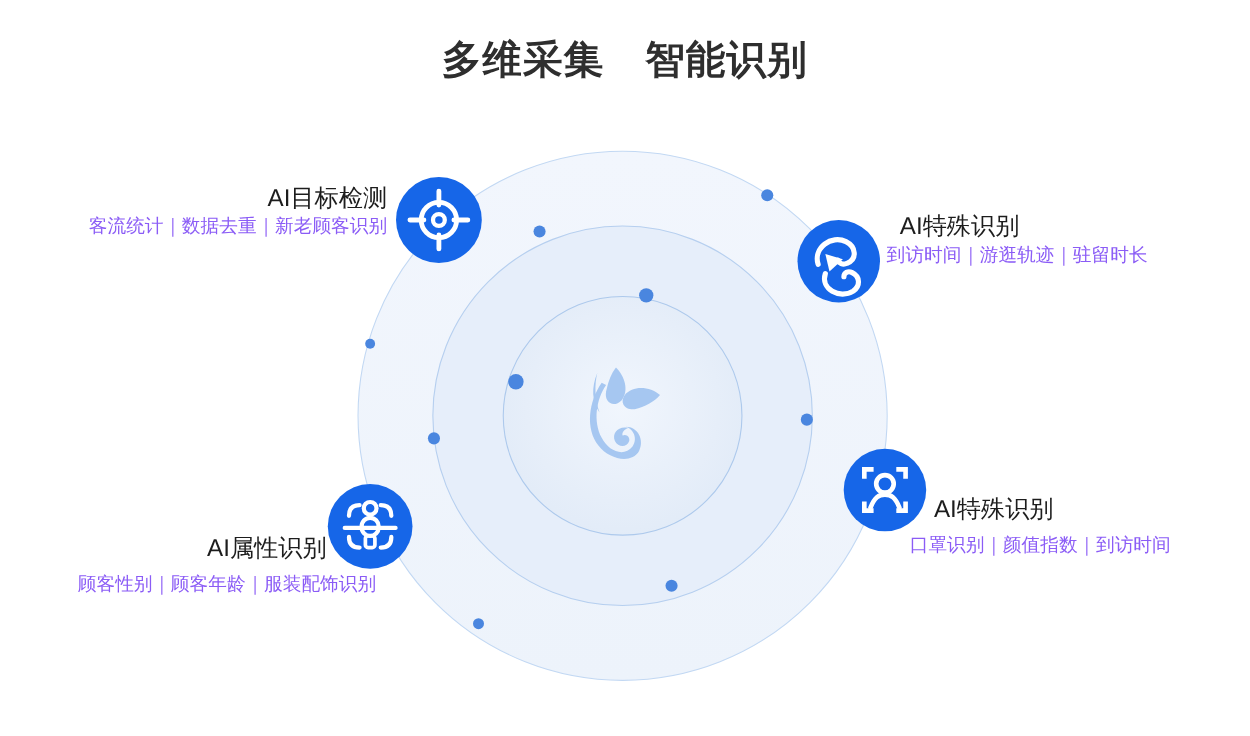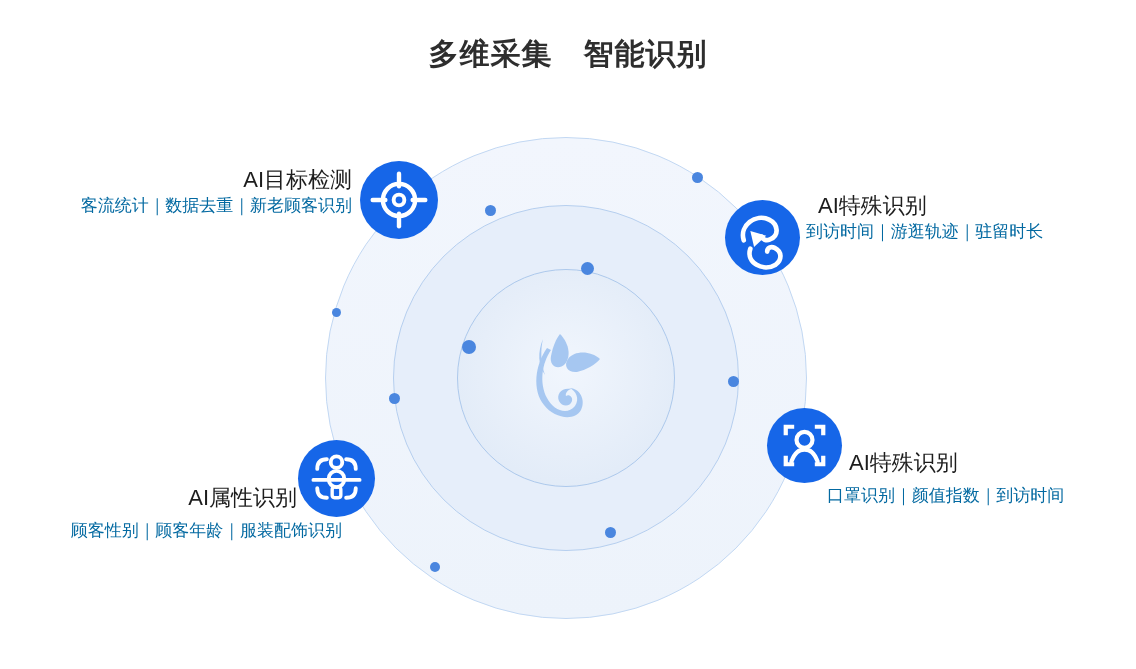--- a/index.html
+++ b/index.html
@@ -2,21 +2,21 @@
 <html><head>
 <meta charset="utf-8">
 <style>
   html,body{margin:0;padding:0;background:#fff;}
   .canvas{
     position:relative;width:1136px;height:669px;background:#ffffff;overflow:hidden;
     font-family:"Liberation Sans","DejaVu Sans",sans-serif;
   }
   .page-title{
     position:absolute;left:0;top:38px;width:1136px;text-align:center;
-    font-size:30px;font-weight:700;color:#2e2e2e;letter-spacing:1px;line-height:32px;
+    font-size:36px;font-weight:700;color:#2e2e2e;letter-spacing:1px;line-height:32px;
   }
   
   .ring{position:absolute;border-radius:50%;box-sizing:border-box;}
   .ring-outer{
     left:325px;top:137px;width:482px;height:482px;
     background:linear-gradient(180deg,#f2f6fd 0%,#edf3fb 100%);
     border:1px solid #c2d8f3;
   }
   .ring-middle{
     left:67px;top:67px;width:346px;height:346px;
@@ -34,21 +34,21 @@
   .fi{
     position:absolute;border-radius:50%;background:#1666e8;
     display:flex;align-items:center;justify-content:center;
   }
   .fi svg{width:100%;height:100%;}
   .callout-title{
     position:absolute;font-size:22px;font-weight:400;color:#1d1d1d;
     line-height:24px;white-space:nowrap;
   }
   .callout-sub{
-    position:absolute;font-size:17px;font-weight:400;color:#0369a1;
+    position:absolute;font-size:17px;font-weight:400;color:#8b5cf6;
     line-height:21px;white-space:nowrap;
   }
   .ta-r{text-align:right;}
 </style>
 </head>
 <body>
 
 <div class="canvas">
 
   <div class="page-title">多维采集　智能识别</div>

